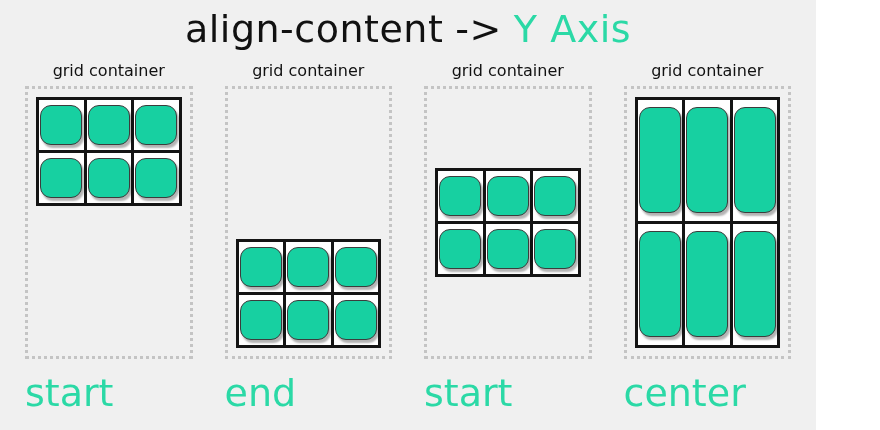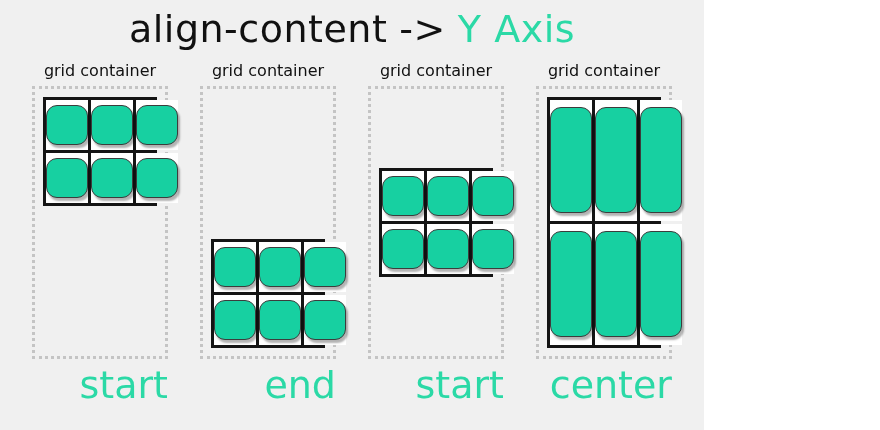--- a/index.html
+++ b/index.html
@@ -1,20 +1,20 @@
 <!DOCTYPE html>
 <html style="--bg: #f0f0f0; --green: #17d0a1; --label-green: #2bd9a6; --dark: #111111; --dots: #c4c4c4; --grid-line: #141414; --cell-bg: #ffffff;"><head>
 <meta charset="utf-8">
 <style>
   html, body {
     margin: 0;
     padding: 0;
   }
   .page {
-    width: 704px;
+    width: 816px;
     height: 430px;
     background: var(--bg, #f0f0f0);
     font-family: "DejaVu Sans", "Liberation Sans", sans-serif;
     overflow: hidden;
     position: relative;
     box-sizing: border-box;
   }
   .title {
     text-align: center;
     padding-top: 7px;
@@ -25,21 +25,21 @@
     line-height: 1.2;
     white-space: nowrap;
   }
   .title .axis {
     color: var(--label-green, #2bd9a6);
   }
   .title span { margin: 0 6px; }
   .panels {
     display: flex;
     gap: 32px;
-    padding: 0 32px;
+    padding: 0 25px;
     margin-top: 8px;
   }
   .panel {
     flex: 1;
     display: flex;
     flex-direction: column;
     min-width: 0;
   }
   .panel-title {
     text-align: center;
@@ -84,25 +84,25 @@
     background: var(--green, #17d0a1);
     border: 1px solid #3c3c3c;
     border-radius: 11px;
     box-shadow: 2px 3px 2px rgba(0,0,0,0.30);
     box-sizing: border-box;
   }
   .align-stretch .item {
     height: calc(100% - 15px);
   }
   .value-label {
-    text-align: right;
+    text-align: left;
     font-size: 38px;
     font-weight: 500;
     color: var(--label-green, #2bd9a6);
-    margin-top: 3px;
+    margin-top: 11px;
     line-height: 1.25;
     white-space: nowrap;
   }
 </style>
 </head>
 <body>
 
 <div class="page">
 
   <div class="title">

